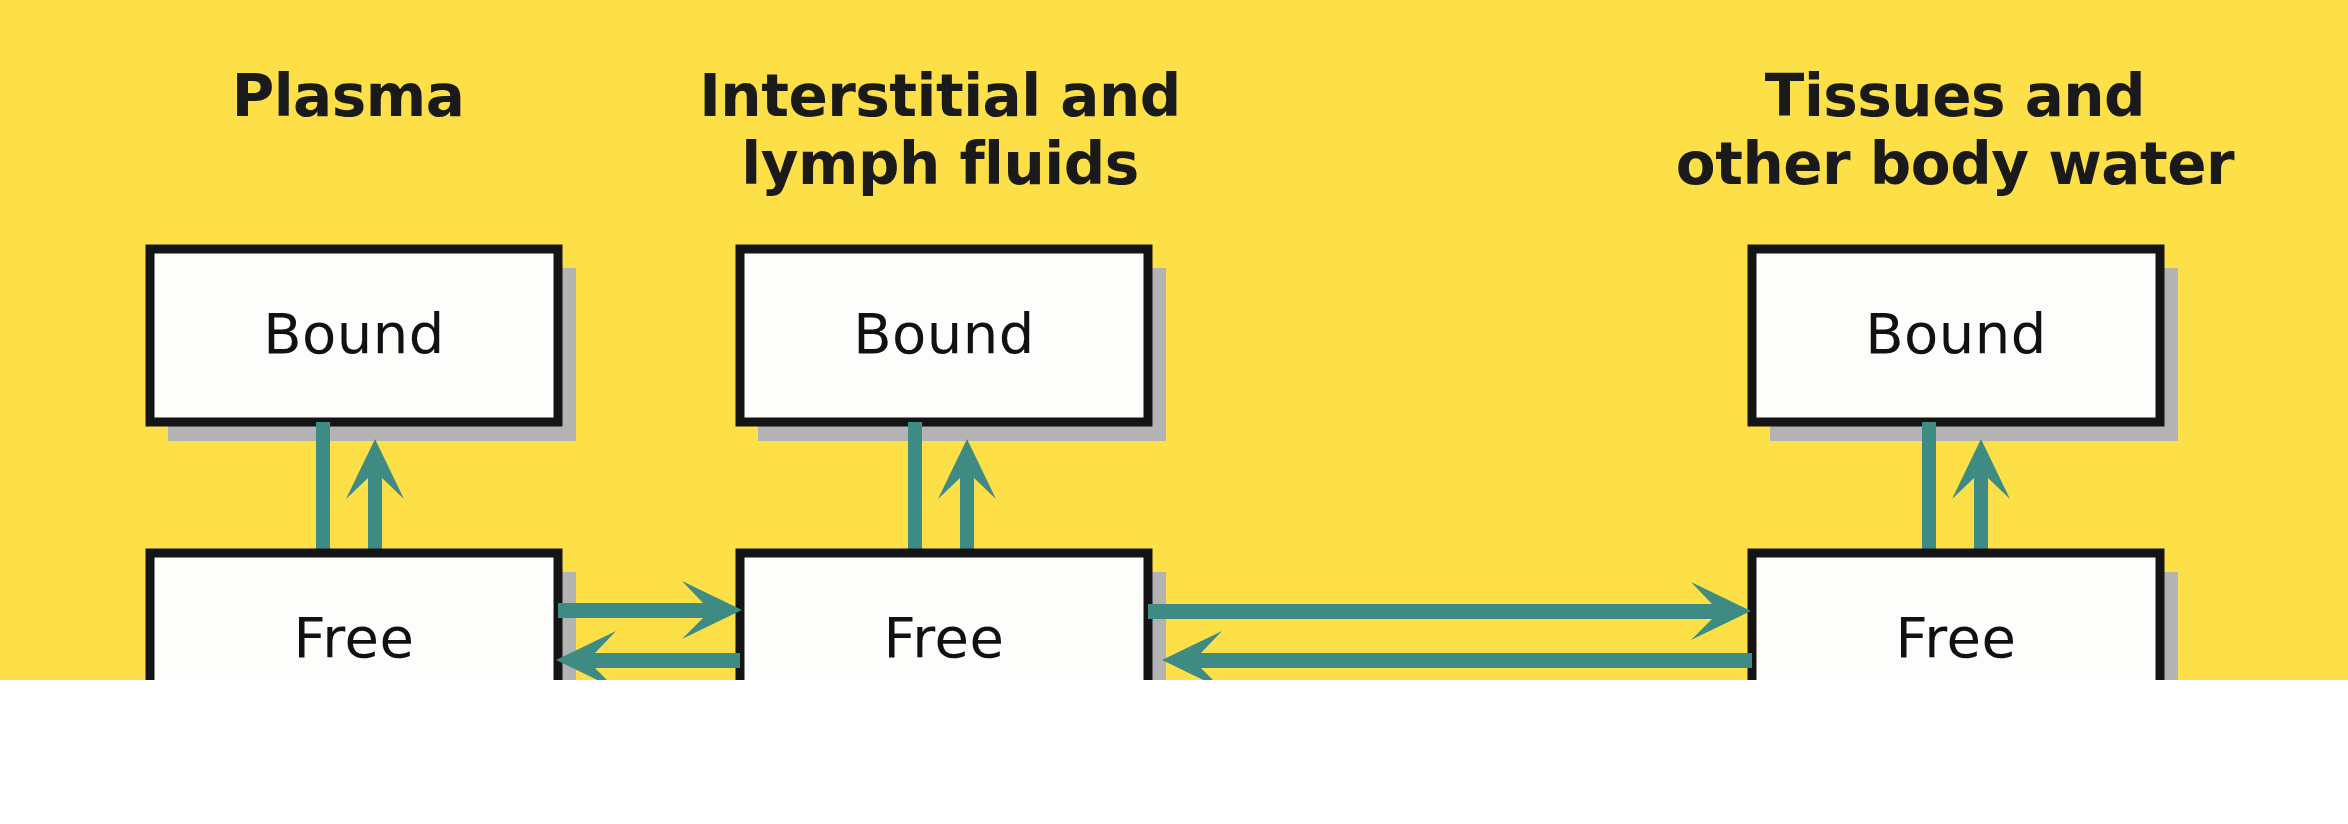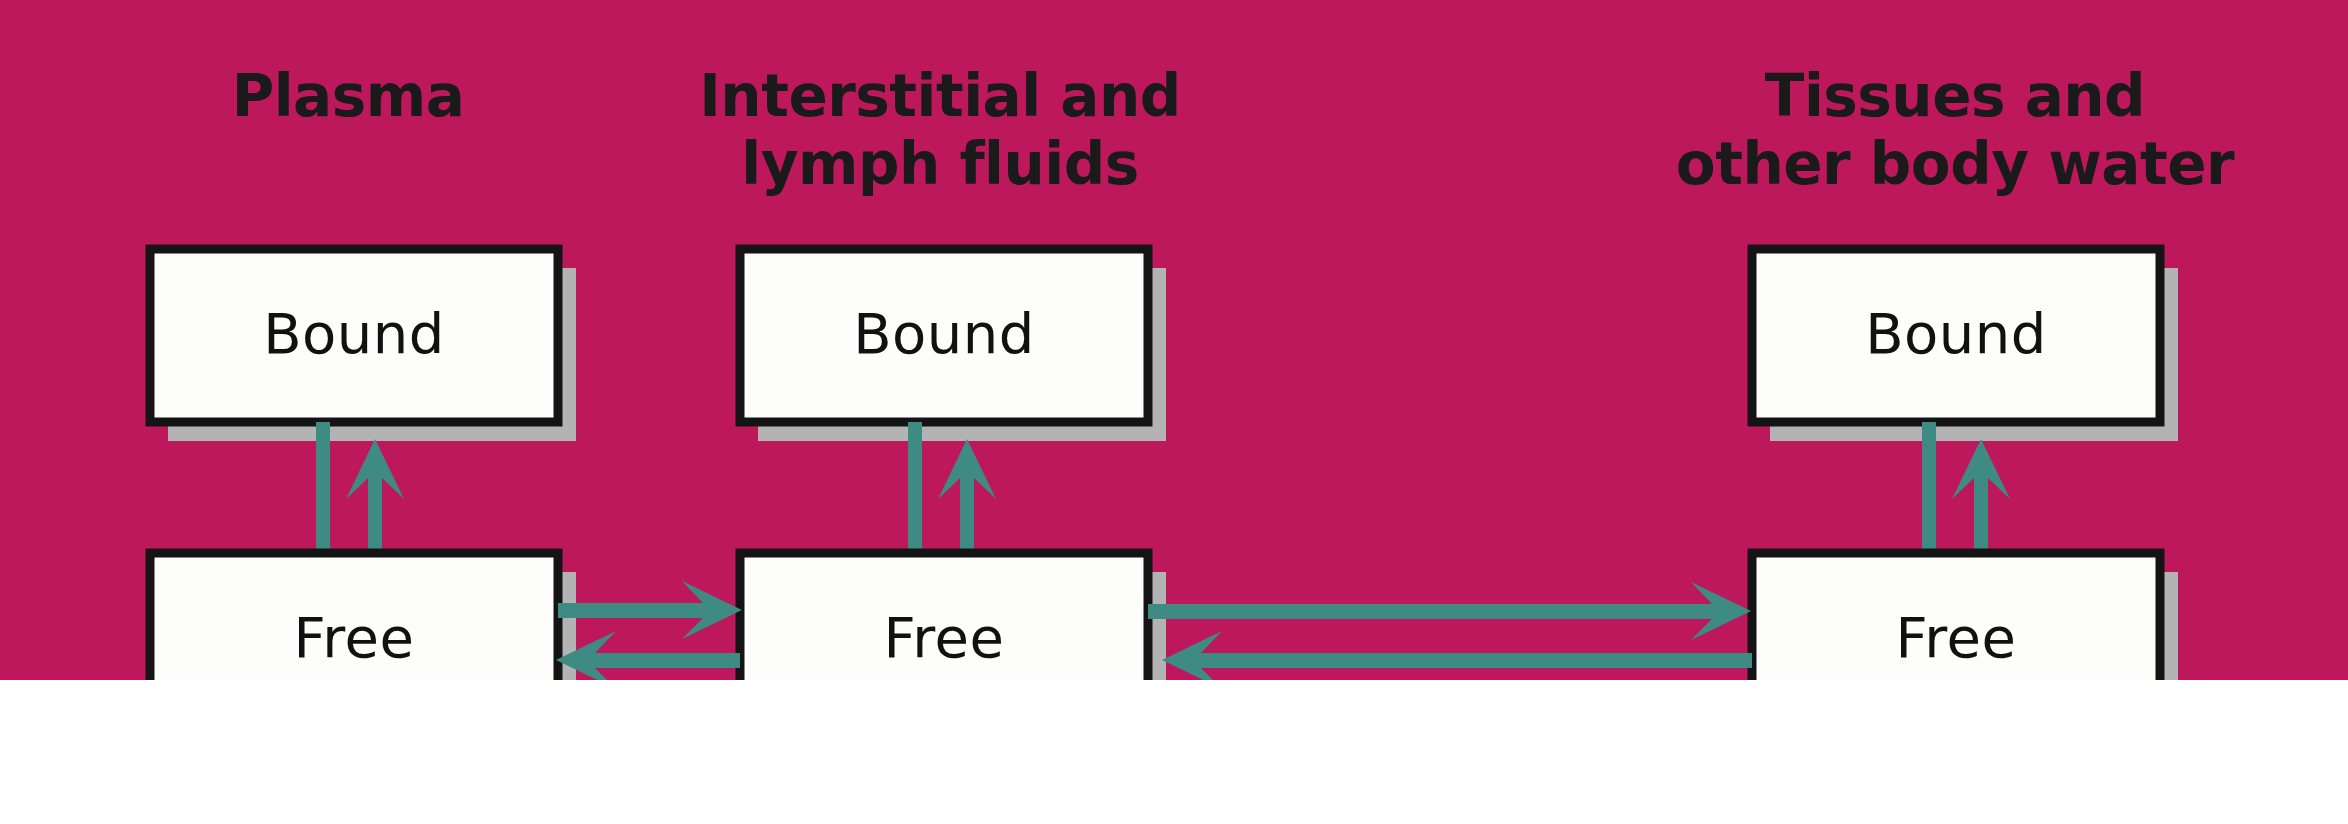--- a/index.html
+++ b/index.html
@@ -7,21 +7,21 @@
     padding: 0;
     background: #ffffff;
   }
   body {
     font-family: "DejaVu Sans", sans-serif;
   }
   #stage {
     position: relative;
     width: 2348px;
     height: 680px;
-    background: #be185d;
+    background: #fde047;
     overflow: hidden;
   }
   #diagram-svg {
     position: absolute;
     left: 0;
     top: 0;
     width: 2348px;
     height: 824px;
     display: block;
   }

